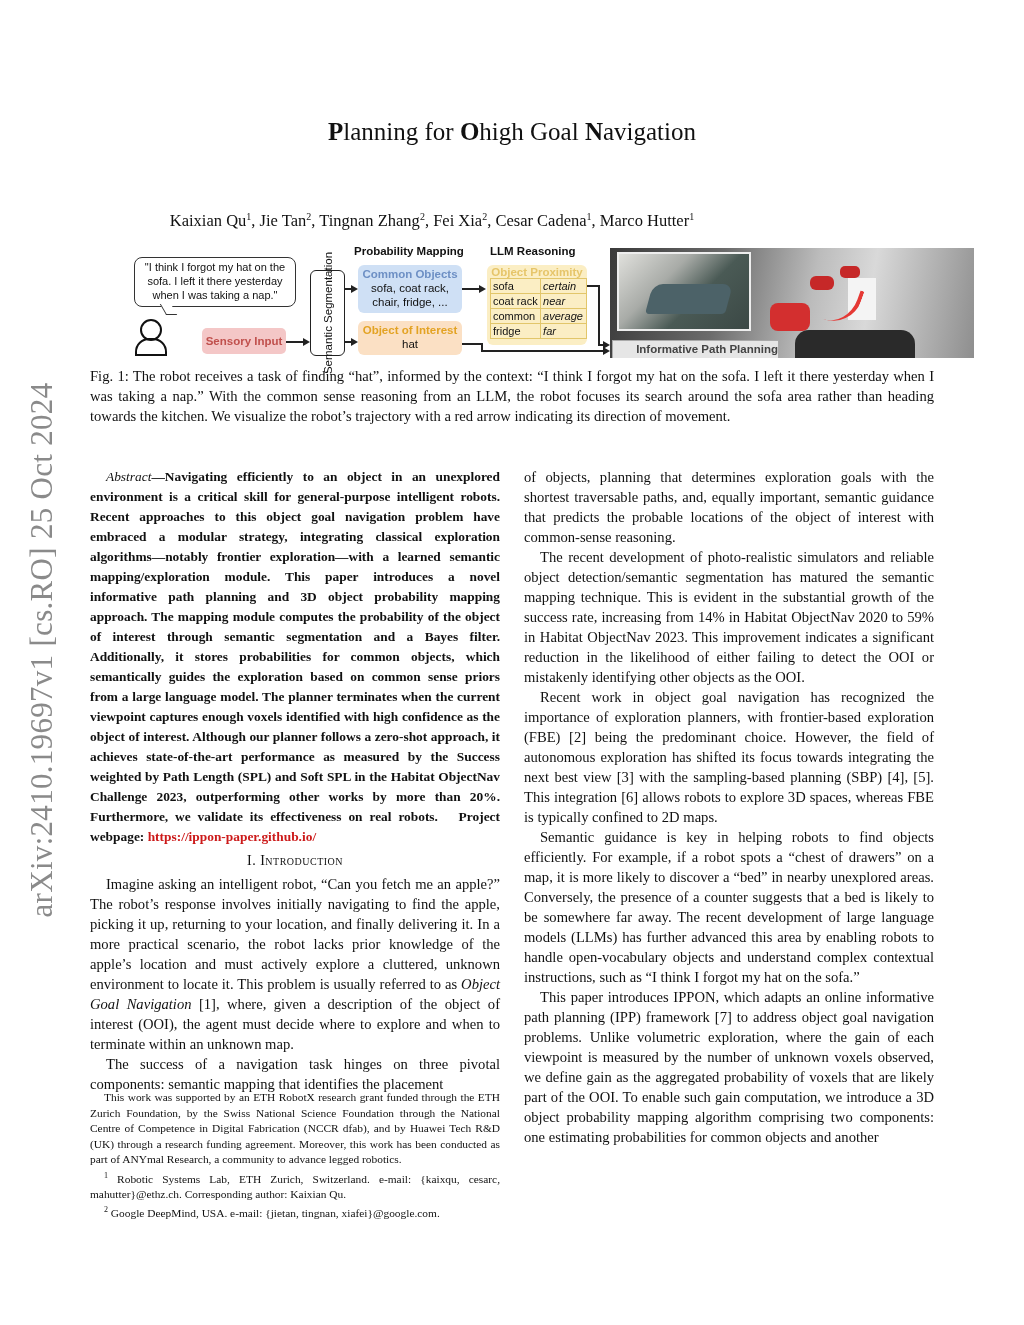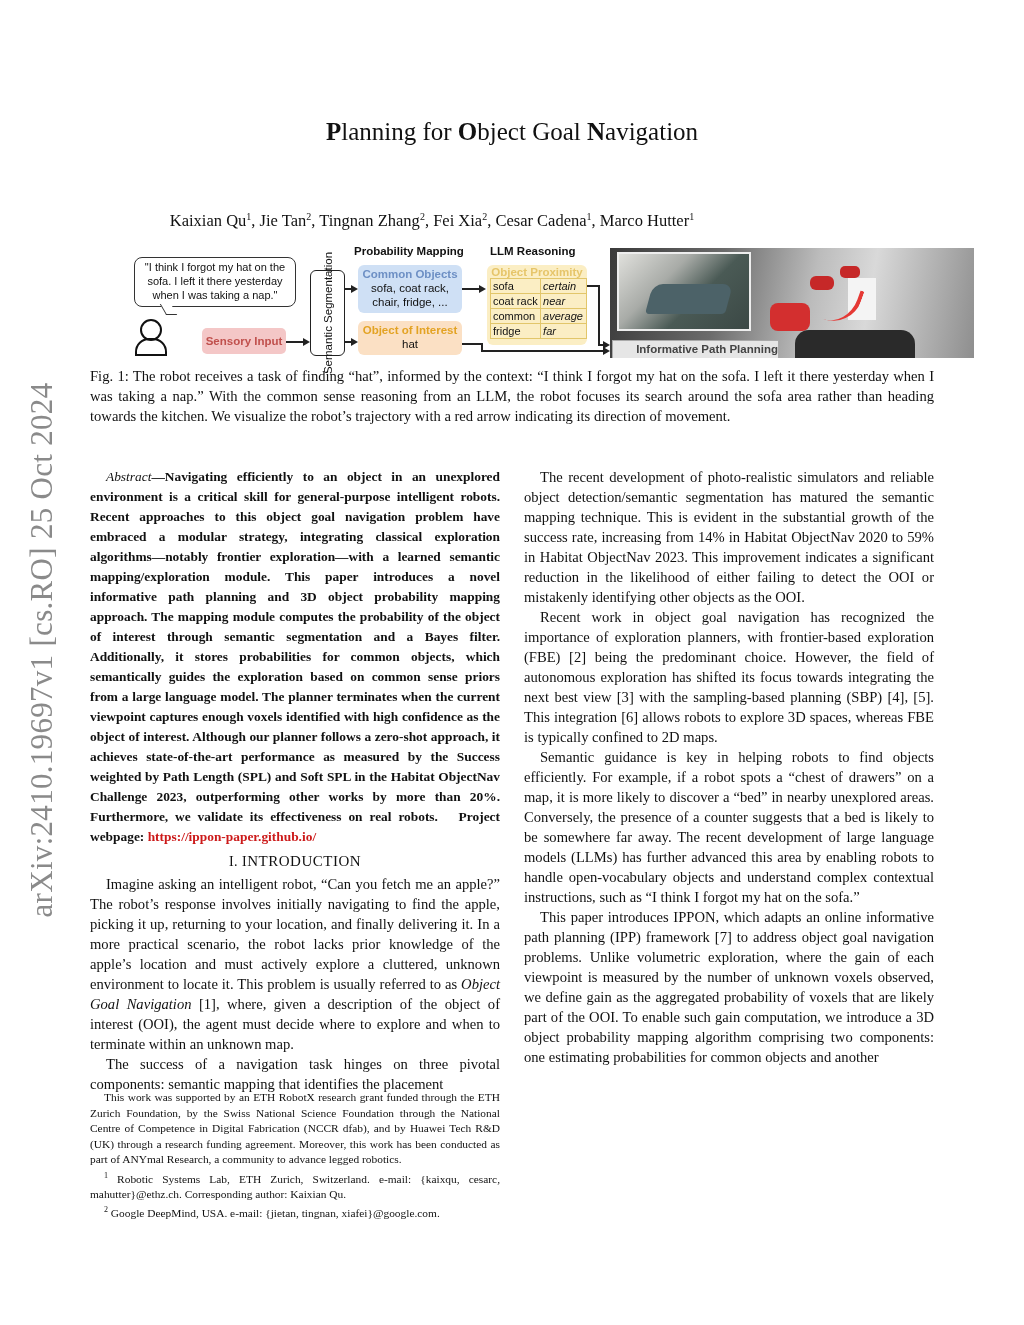--- a/index.html
+++ b/index.html
@@ -43,35 +43,35 @@
   .red-arrow { position:absolute; left:205px; top:35px; width:40px; height:40px; border-right:4px solid #e53935; border-radius:0 0 30px 0; transform:rotate(20deg); }
   .ipp-label { position:absolute; left:2px; top:92px; width:160px; height:17px; background:#e6e6e6; border:1px solid #aaa; color:#444; font-weight:bold; font-size:11.5px; line-height:17px; padding-left:5px; }
   .caption { position:absolute; left:90px; top:366px; width:844px; font-size:14.6px; line-height:20px; text-align:justify; }
   .col { position:absolute; font-size:14.6px; line-height:20px; text-align:justify; }
   .col-left { left:90px; top:467px; width:410px; }
   .col-right { left:524px; top:467px; width:410px; }
   .abstract { font-weight:bold; text-align:justify; font-size:13.4px; line-height:20px; text-indent:16px; }
   .abstract i { font-weight:normal; }
   .link { color:#cc1a1a; }
   .section-head { text-align:center; font-size:14px; margin:4px 0 2px 0; letter-spacing:0.5px; }
-  .section-head .sc { font-size:15px; }
+  .section-head .sc { font-size:10px; }
   p { margin:0; text-indent:16px; }
   .footnotes { position:absolute; left:90px; top:1090px; width:410px; font-size:11.4px; line-height:15.5px; text-align:justify; }
   .footnotes p { text-indent:14px; }
   .footnotes sup { font-size:8px; }
 </style>
 </head>
 <body>
 
 <div id="arxiv-stamp">
     <span>arXiv:2410.19697v1  [cs.RO]  25 Oct 2024</span>
   </div>
 
 <div class="title">
-  <div><b>P</b><span>lanning for </span><b>O</b><span>bject Goal </span><b>N</b><span>avigation</span></div>
+  <div><b>P</b><span>lanning for </span><b>O</b><span>high Goal </span><b>N</b><span>avigation</span></div>
 </div>
 
 <div class="authors">
   <span><span>Kaixian Qu</span><sup>1</sup></span>, 
   <span><span>Jie Tan</span><sup>2</sup></span>, 
   <span><span>Tingnan Zhang</span><sup>2</sup></span>, 
   <span><span>Fei Xia</span><sup>2</sup></span>, 
   <span><span>Cesar Cadena</span><sup>1</sup></span>, 
   <span><span>Marco Hutter</span><sup>1</sup></span>
 </div>
@@ -167,17 +167,18 @@
   <p>The success of a navigation task hinges on three pivotal components: semantic mapping that identifies the placement</p>
 </div>
 
 <div class="footnotes">
   <p>This work was supported by an ETH RobotX research grant funded through the ETH Zurich Foundation, by the Swiss National Science Foundation through the National Centre of Competence in Digital Fabrication (NCCR dfab), and by Huawei Tech R&amp;D (UK) through a research funding agreement. Moreover, this work has been conducted as part of ANYmal Research, a community to advance legged robotics.</p>
   <p><sup>1</sup><span> Robotic Systems Lab, ETH Zurich, Switzerland. e-mail: {kaixqu, cesarc, mahutter}@ethz.ch. Corresponding author: Kaixian Qu.</span></p>
   <p><sup>2</sup><span> Google DeepMind, USA. e-mail: {jietan, tingnan, xiafei}@google.com.</span></p>
 </div>
 
 <div class="col col-right">
+  <p style="text-indent:0">of objects, planning that determines exploration goals with the shortest traversable paths, and, equally important, semantic guidance that predicts the probable locations of the object of interest with common-sense reasoning.</p>
   <p>The recent development of photo-realistic simulators and reliable object detection/semantic segmentation has matured the semantic mapping technique. This is evident in the substantial growth of the success rate, increasing from 14% in Habitat ObjectNav 2020 to 59% in Habitat ObjectNav 2023. This improvement indicates a significant reduction in the likelihood of either failing to detect the OOI or mistakenly identifying other objects as the OOI.</p>
   <p>Recent work in object goal navigation has recognized the importance of exploration planners, with frontier-based exploration (FBE) [2] being the predominant choice. However, the field of autonomous exploration has shifted its focus towards integrating the next best view [3] with the sampling-based planning (SBP) [4], [5]. This integration [6] allows robots to explore 3D spaces, whereas FBE is typically confined to 2D maps.</p>
   <p>Semantic guidance is key in helping robots to find objects efficiently. For example, if a robot spots a “chest of drawers” on a map, it is more likely to discover a “bed” in nearby unexplored areas. Conversely, the presence of a counter suggests that a bed is likely to be somewhere far away. The recent development of large language models (LLMs) has further advanced this area by enabling robots to handle open-vocabulary objects and understand complex contextual instructions, such as “I think I forgot my hat on the sofa.”</p>
   <p>This paper introduces IPPON, which adapts an online informative path planning (IPP) framework [7] to address object goal navigation problems. Unlike volumetric exploration, where the gain of each viewpoint is measured by the number of unknown voxels observed, we define gain as the aggregated probability of voxels that are likely part of the OOI. To enable such gain computation, we introduce a 3D object probability mapping algorithm comprising two components: one estimating probabilities for common objects and another</p>
 </div>
 
 </body></html>

